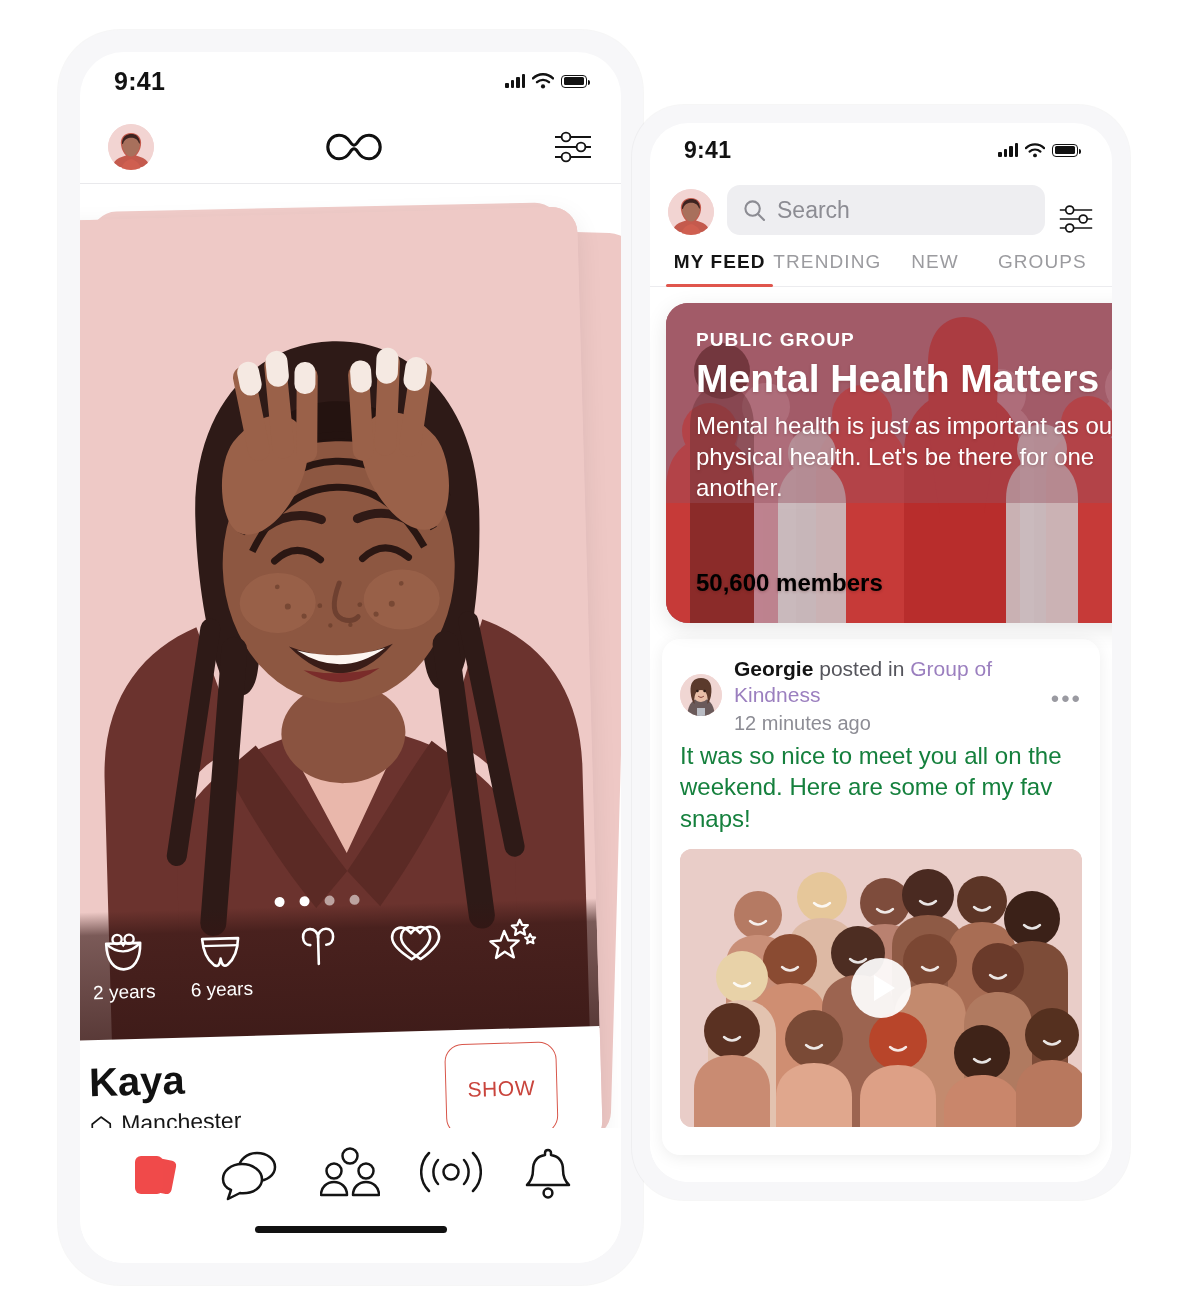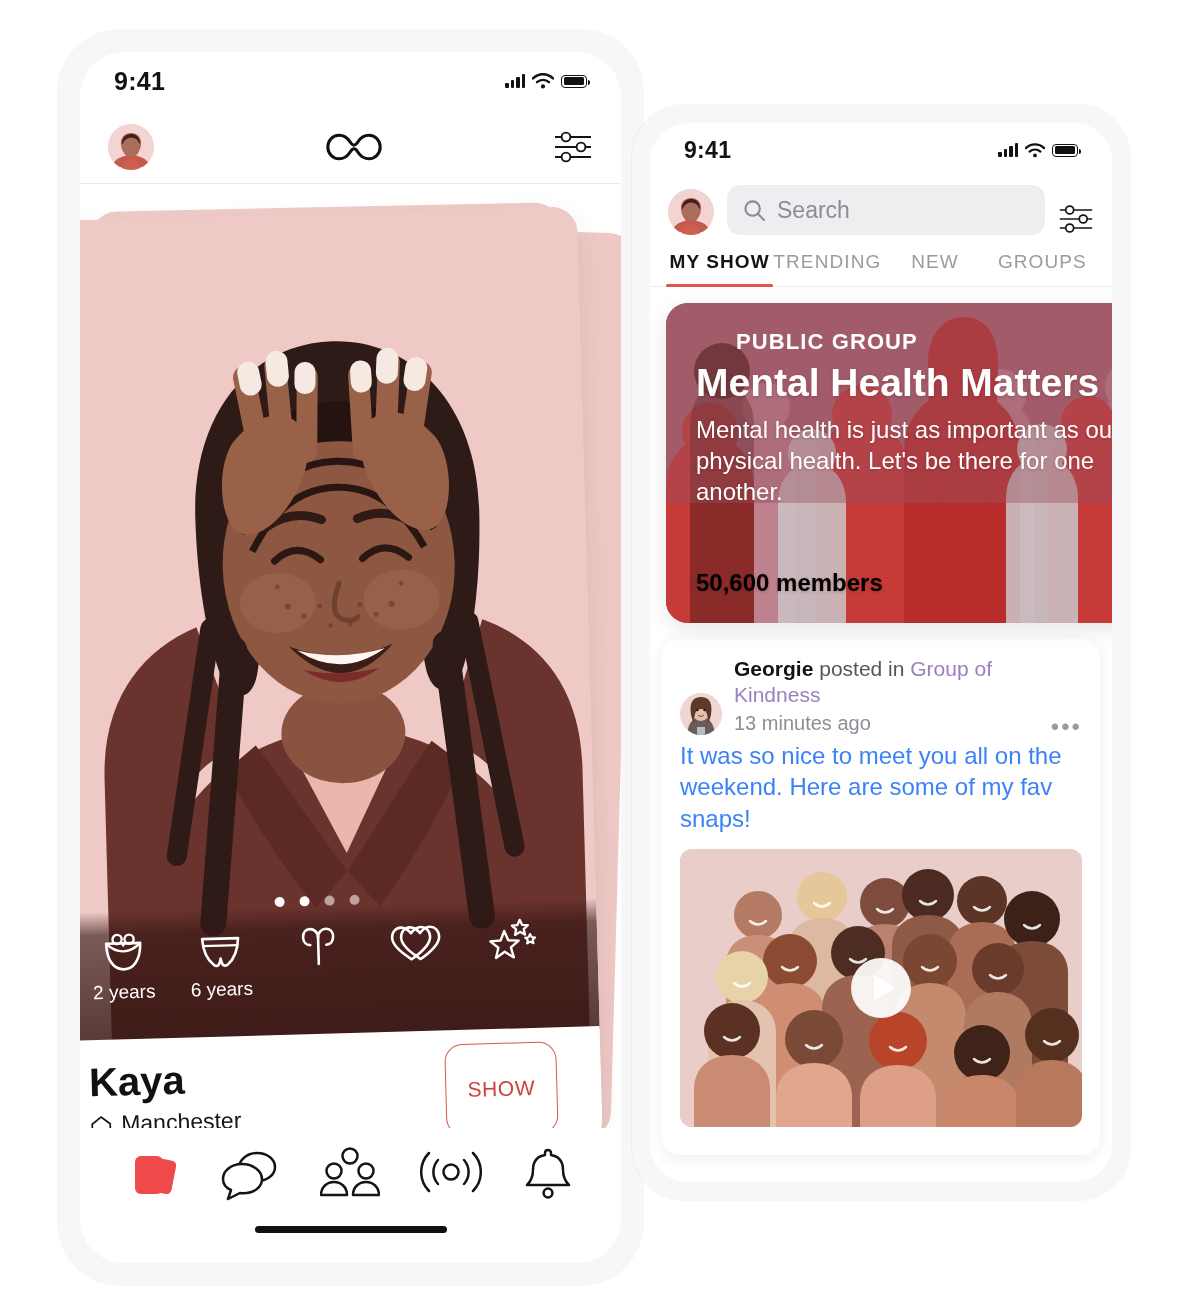--- a/index.html
+++ b/index.html
@@ -143,41 +143,41 @@
 
   
   .group-card {
     position: absolute; left: 16px; top: 180px; width: 530px; height: 320px;
     border-radius: 22px; overflow: hidden; background:#a8626f;
     box-shadow: 0 6px 22px rgba(0,0,0,0.10); z-index: 20;
   }
   .group-card .art { position:absolute; inset:0; }
   .group-card .art svg { width:100%; height:100%; display:block; }
   .group-card .ov { position:absolute; inset:0; padding: 26px 30px; color:#fff; }
-  .gc-kicker { font-size: 22px; font-weight:bold; letter-spacing: 1.1px; margin-left: 40px; }
+  .gc-kicker { font-size: 19px; font-weight:bold; letter-spacing: 1.1px; }
   .gc-title { font-size: 39px; font-weight: bold; margin-top: 8px; line-height: 1.05; text-shadow: 0 1px 3px rgba(80,20,20,0.25); }
   .gc-desc { font-size: 24px; line-height: 1.3; margin-top: 10px; text-shadow: 0 1px 3px rgba(80,20,20,0.25); }
   .gc-members { position:absolute; left: 30px; bottom: 26px; font-size: 24px; font-weight:bold; text-shadow: 0 1px 3px rgba(80,20,20,0.3); }
 
   
   .post {
     position:absolute; left: 12px; top: 516px; width: 438px;
     background:#fff; border-radius: 18px; padding: 16px 18px 0 18px;
     box-shadow: 0 3px 16px rgba(0,0,0,0.07); z-index: 15;
   }
-  .post-head { display:flex; align-items:flex-end; gap: 12px; }
+  .post-head { display:flex; align-items:center; gap: 12px; }
   .post-avatar { width: 42px; height: 42px; }
   .post-meta { flex:1; padding-top: 1px; }
   .pm-line1 { font-size: 21px; color:#55555c; line-height:1.25; }
   .pm-line1 b { color:#131313; }
   .pm-group { color:#9b7fbf; }
   .pm-time { font-size: 20px; color:#8d8d95; margin-top: 3px; }
   .dots-menu { color:#9a9aa1; font-size: 24px; letter-spacing: 2px; line-height: 0.6; padding-top: 8px; }
   .post-title { font-size: 25px; font-weight:bold; color:#101010; margin-top: 14px; }
-  .post-body { font-size: 24px; color:#3b82f6; line-height:1.32; margin-top: 5px; }
+  .post-body { font-size: 24px; color:#15803d; line-height:1.32; margin-top: 5px; }
   .post-media { margin-top: 14px; border-radius: 12px; overflow:hidden; position:relative; height: 278px; background:#e8c9c4; }
   .post-media svg { position:absolute; inset:0; width:100%; height:100%; display:block; }
   .play-btn {
     position:absolute; left:50%; top:50%; transform: translate(-50%,-50%);
     width: 60px; height: 60px; border-radius:50%; background: rgba(255,255,255,0.92);
     display:flex; align-items:center; justify-content:center;
   }
   .play-btn::after {
     content:""; border-left: 21px solid #fff; border-top: 13px solid transparent;
     border-bottom: 13px solid transparent; margin-left: 6px;
@@ -491,21 +491,21 @@
           <line x1="2" y1="7" x2="38" y2="7" stroke="#141414" stroke-width="1.9"></line>
           <line x1="2" y1="17" x2="38" y2="17" stroke="#141414" stroke-width="1.9"></line>
           <line x1="2" y1="27" x2="38" y2="27" stroke="#141414" stroke-width="1.9"></line>
           <circle cx="13" cy="7" r="4.4" fill="#fff" stroke="#141414" stroke-width="1.9"></circle>
           <circle cx="28" cy="17" r="4.4" fill="#fff" stroke="#141414" stroke-width="1.9"></circle>
           <circle cx="13" cy="27" r="4.4" fill="#fff" stroke="#141414" stroke-width="1.9"></circle>
         </svg>
       </div>
 
       <div class="tabs">
-        <div class="tab active">MY SHOW</div>
+        <div class="tab active">MY FEED</div>
         <div class="tab">TRENDING</div>
         <div class="tab">NEW</div>
         <div class="tab">GROUPS</div>
       </div>
 
       <div class="group-card">
         <div class="art">
           <svg viewBox="0 0 530 320" preserveAspectRatio="none">
             <rect width="530" height="320" fill="#a9636f"></rect>
 
@@ -569,21 +569,21 @@
               <path d="M18.6 22.4 q2.4 2 4.8 0" stroke="#8a4a42" stroke-width="1.1" fill="none" stroke-linecap="round"></path>
               <path d="M17 34 h8 v8 h-8z" fill="#b9bcc4"></path>
             </svg>
           </div>
           <div class="post-meta">
             <div class="pm-line1">
               <b>Georgie</b>
               <span>posted in</span>
               <span class="pm-group">Group of Kindness</span>
             </div>
-            <div class="pm-time">13 minutes ago</div>
+            <div class="pm-time">12 minutes ago</div>
           </div>
           <div class="dots-menu">•••</div>
         </div>
 
         <div class="post-body">It was so nice to meet you all on the weekend. Here are some of my fav snaps!</div>
 
         <div class="post-media">
           <svg viewBox="0 0 402 278" preserveAspectRatio="xMidYMid slice">
             <rect width="402" height="278" fill="#e9cdc8"></rect>
 

